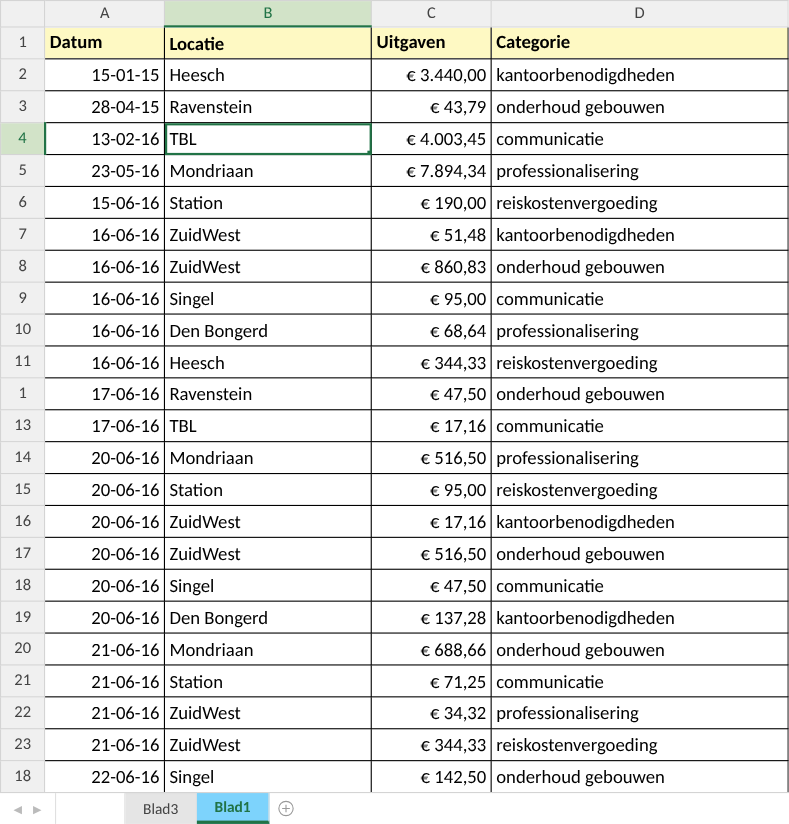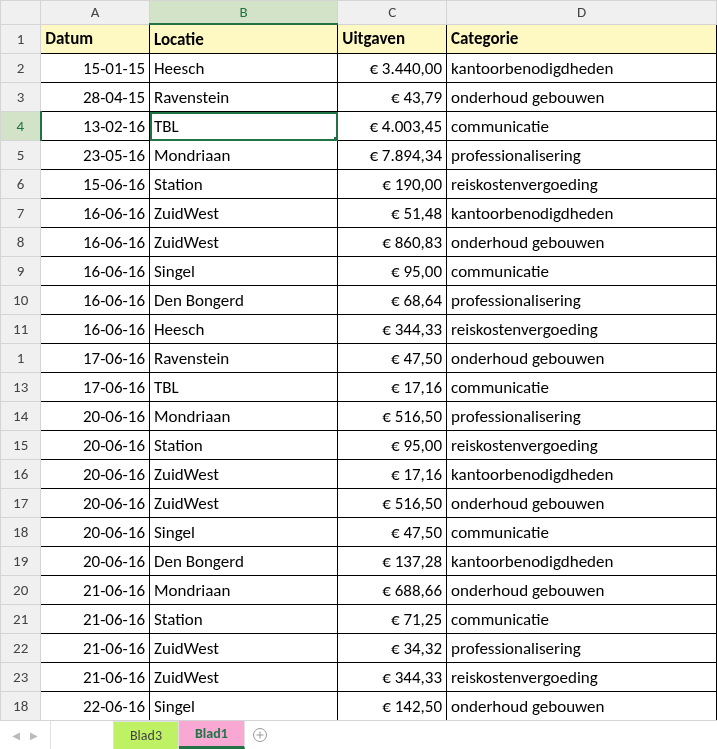--- a/index.html
+++ b/index.html
@@ -117,28 +117,28 @@
     width: 62px;
     border-right: 1px solid #e0e0e0;
   }
   .tab {
     padding: 0 16px;
     display: flex;
     align-items: center;
     border-right: 1px solid #e0e0e0;
     border-top: 1px solid #e0e0e0;
     color: #444;
-    background: #bef264;
+    background: #e5e5e5;
     cursor: pointer;
   }
   .tab.active-tab {
     color: #217346;
     font-weight: bold;
     border-bottom: 3px solid #217346;
-    background: #f9a8d4;
+    background: #7dd3fc;
     margin-top: -1px;
     border-top: 1px solid #d4d4d4;
   }
   .addsheet {
     width: 30px;
     display: flex;
     align-items: center;
     justify-content: center;
     color: #888;
     cursor: pointer;

